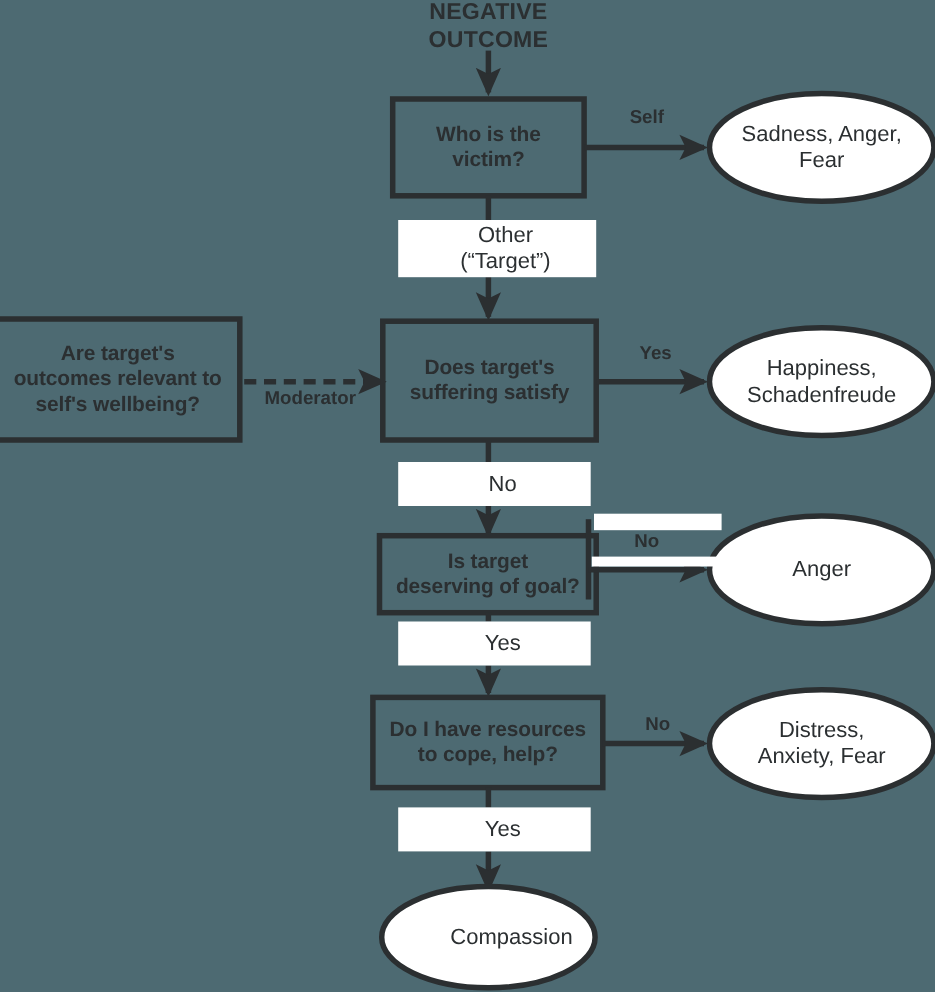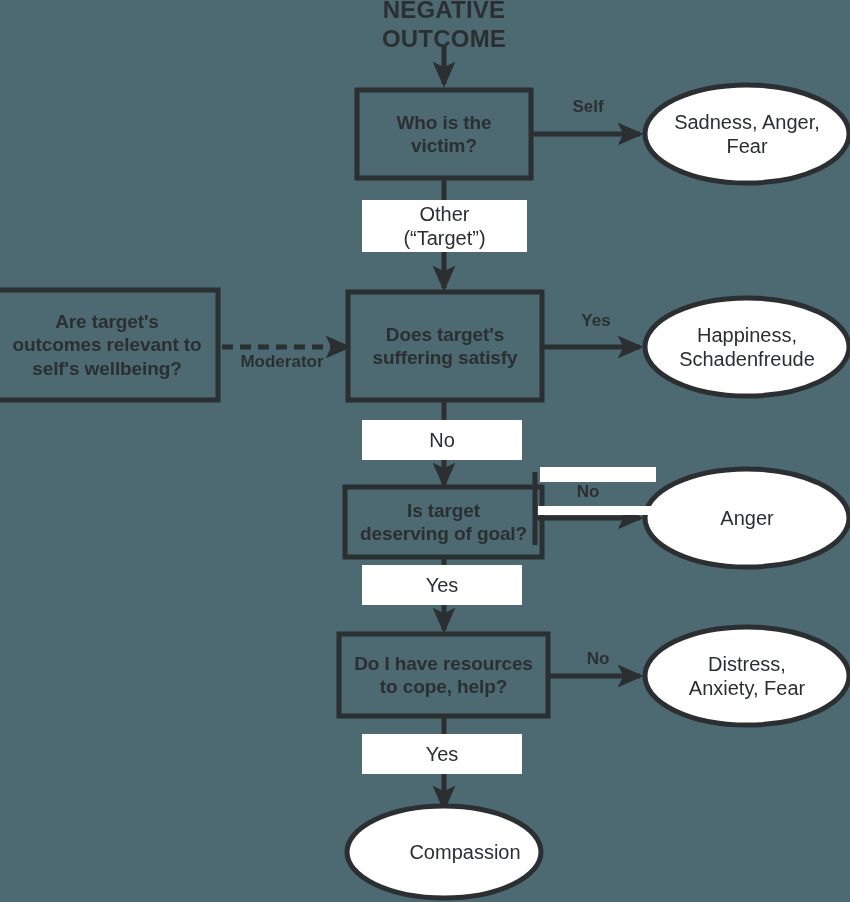--- a/index.html
+++ b/index.html
@@ -28,21 +28,21 @@
     display: flex;
     align-items: center;
     justify-content: center;
     text-align: center;
     color: #2b2f31;
     line-height: 1.22;
     pointer-events: none;
   }
   .heading {
     font-weight: bold;
-    font-size: 24px;
+    font-size: 21px;
     letter-spacing: .2px;
   }
   .decision-text {
     font-weight: bold;
     font-size: 19px;
     letter-spacing: -.1px;
   }
   .outcome-text {
     font-weight: normal;
     font-size: 20px;
@@ -62,20 +62,21 @@
     position: absolute;
     background: #ffffff;
     display: flex;
     align-items: center;
     justify-content: center;
     text-align: center;
     color: #2b2f31;
     font-weight: normal;
     font-size: 20px;
     line-height: 1.2;
+    padding-left: 15px;
   }
   .white-strip {
     position: absolute;
     background: #ffffff;
   }
 </style>
 </head>
 <body>
 
 <div id="canvas">

